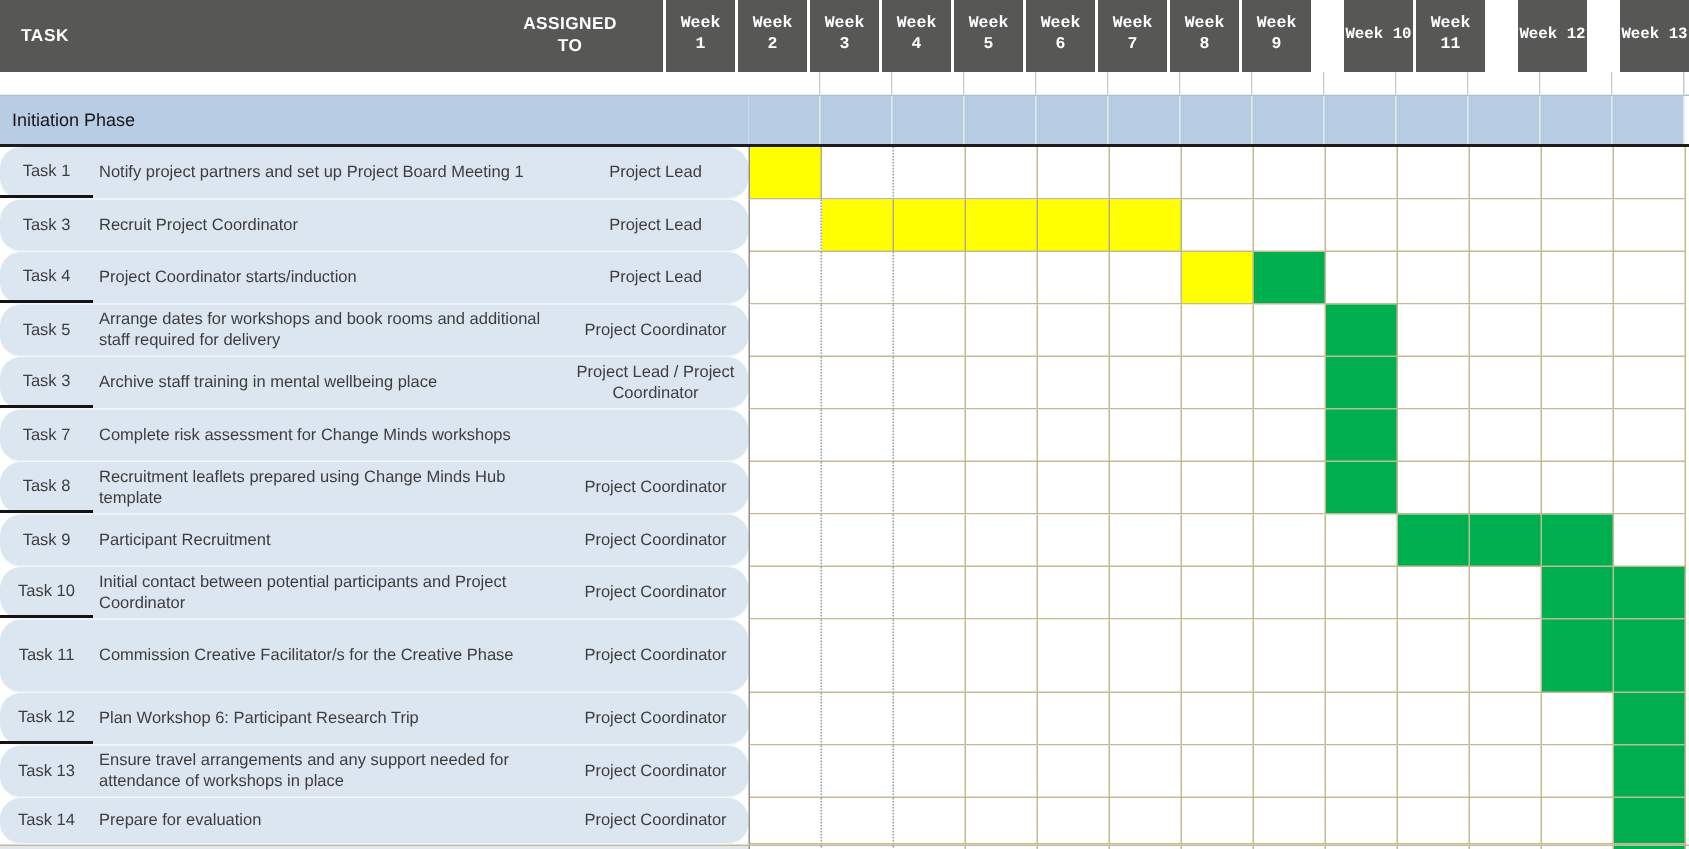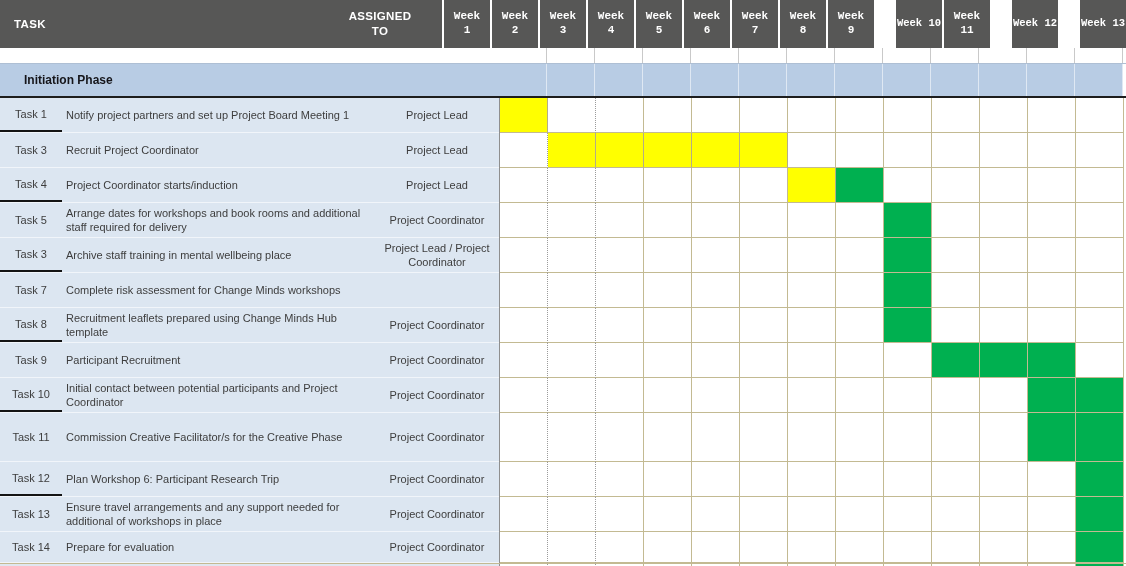--- a/index.html
+++ b/index.html
@@ -25,27 +25,27 @@
 
   
   .gap-row { height: 15px; }
   .gap-left { width: 499px; background: #fff; }
   .gap-cells { display: flex; }
   .gap-cell { width: 48px; background: #fff; border-right: 1px solid #c9c9c9; }
 
   
   .phase-row { height: 35px; border-top: 1px solid #aebfd4; border-bottom: 2px solid #1d1d1d; }
   .phase-label-cell { width: 499px; background: var(--phase-bg, #B8CCE4); display: flex; align-items: center;
-                      padding-left: 24px; font-weight: bold; font-size: 12px; color: #15151a; }
+                      padding-left: 8px; font-weight: normal; font-size: 12px; color: #15151a; }
   .phase-weeks { display: flex; }
   .phase-cell { width: 48px; background: var(--phase-bg, #B8CCE4); border-right: 1px solid rgba(255,255,255,.55); }
 
   
   .task-row { height: 35px; }
-  .t-left { width: 499px; background: var(--row-bg, #DCE6F1); display: flex; border-bottom: 1px solid #f1f5fa; }
+  .t-left { width: 499px; background: var(--row-bg, #DCE6F1); display: flex; border-bottom: 1px solid #f1f5fa; border-radius: 14px; }
   .t-num { width: 62px; display: flex; align-items: center; justify-content: center;
            font-size: 11px; color: #3d3d3d; }
   .t-num.uline { border-bottom: 2px solid #141414; }
   .t-desc { flex: 1; display: flex; align-items: center; font-size: 11px; color: #3d3d3d;
             line-height: 1.3; padding-left: 4px; padding-right: 2px; }
   .t-assigned { width: 124px; display: flex; align-items: center; justify-content: center;
                 text-align: center; font-size: 11px; color: #3d3d3d; line-height: 1.3; }
   .t-weeks { display: flex; border-left: 1px solid #8f8f8f; }
   .t-cell { width: 48px; background: #fff; border-right: 1px solid var(--grid-border, #c3ba92);
             border-bottom: 1px solid var(--grid-border, #c3ba92); }
@@ -465,21 +465,21 @@
           <div class="t-cell"></div>
           <div class="t-cell fill-G"></div>
         </div>
       </div>
       <div class="row task-row">
         <div class="t-left">
           <div class="t-num">
             <span>Task 13</span>
           </div>
           <div class="t-desc">
-            <span>Ensure travel arrangements and any support needed for additional of workshops in place</span>
+            <span>Ensure travel arrangements and any support needed for attendance of workshops in place</span>
           </div>
           <div class="t-assigned">
             <span>Project Coordinator</span>
           </div>
         </div>
         <div class="t-weeks">
           <div class="t-cell dotted"></div>
           <div class="t-cell dotted"></div>
           <div class="t-cell"></div>
           <div class="t-cell"></div>

